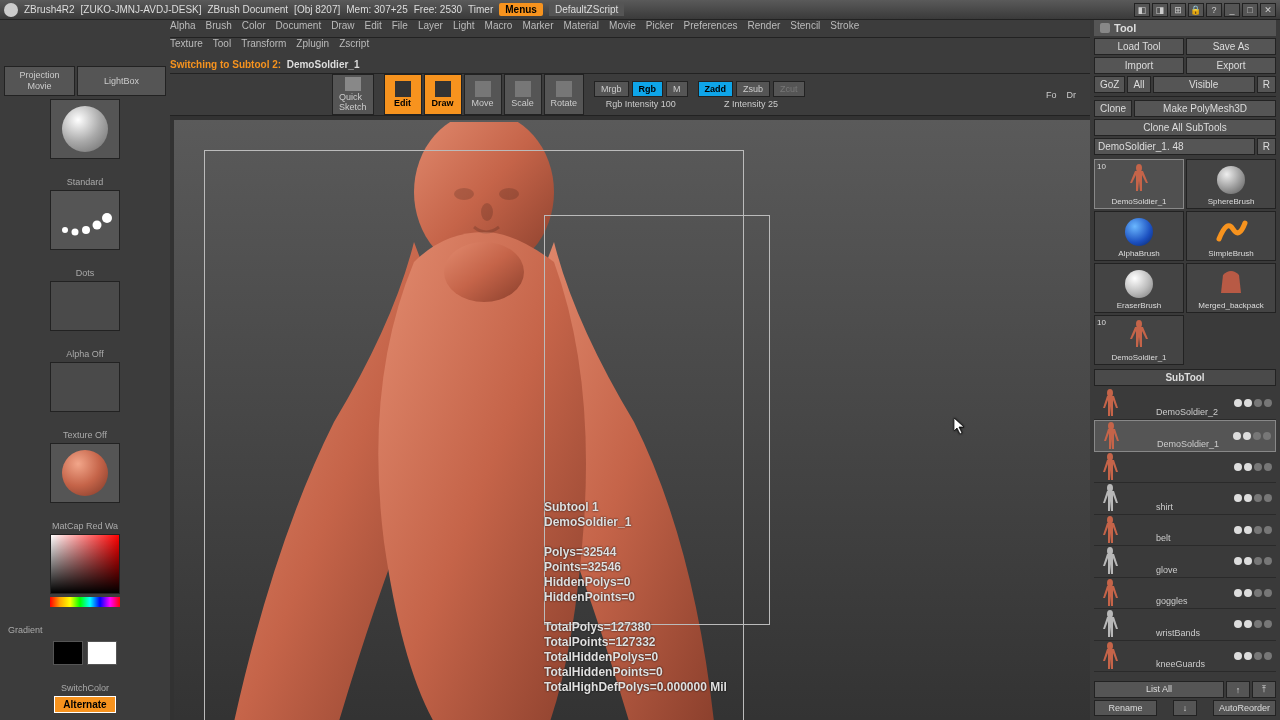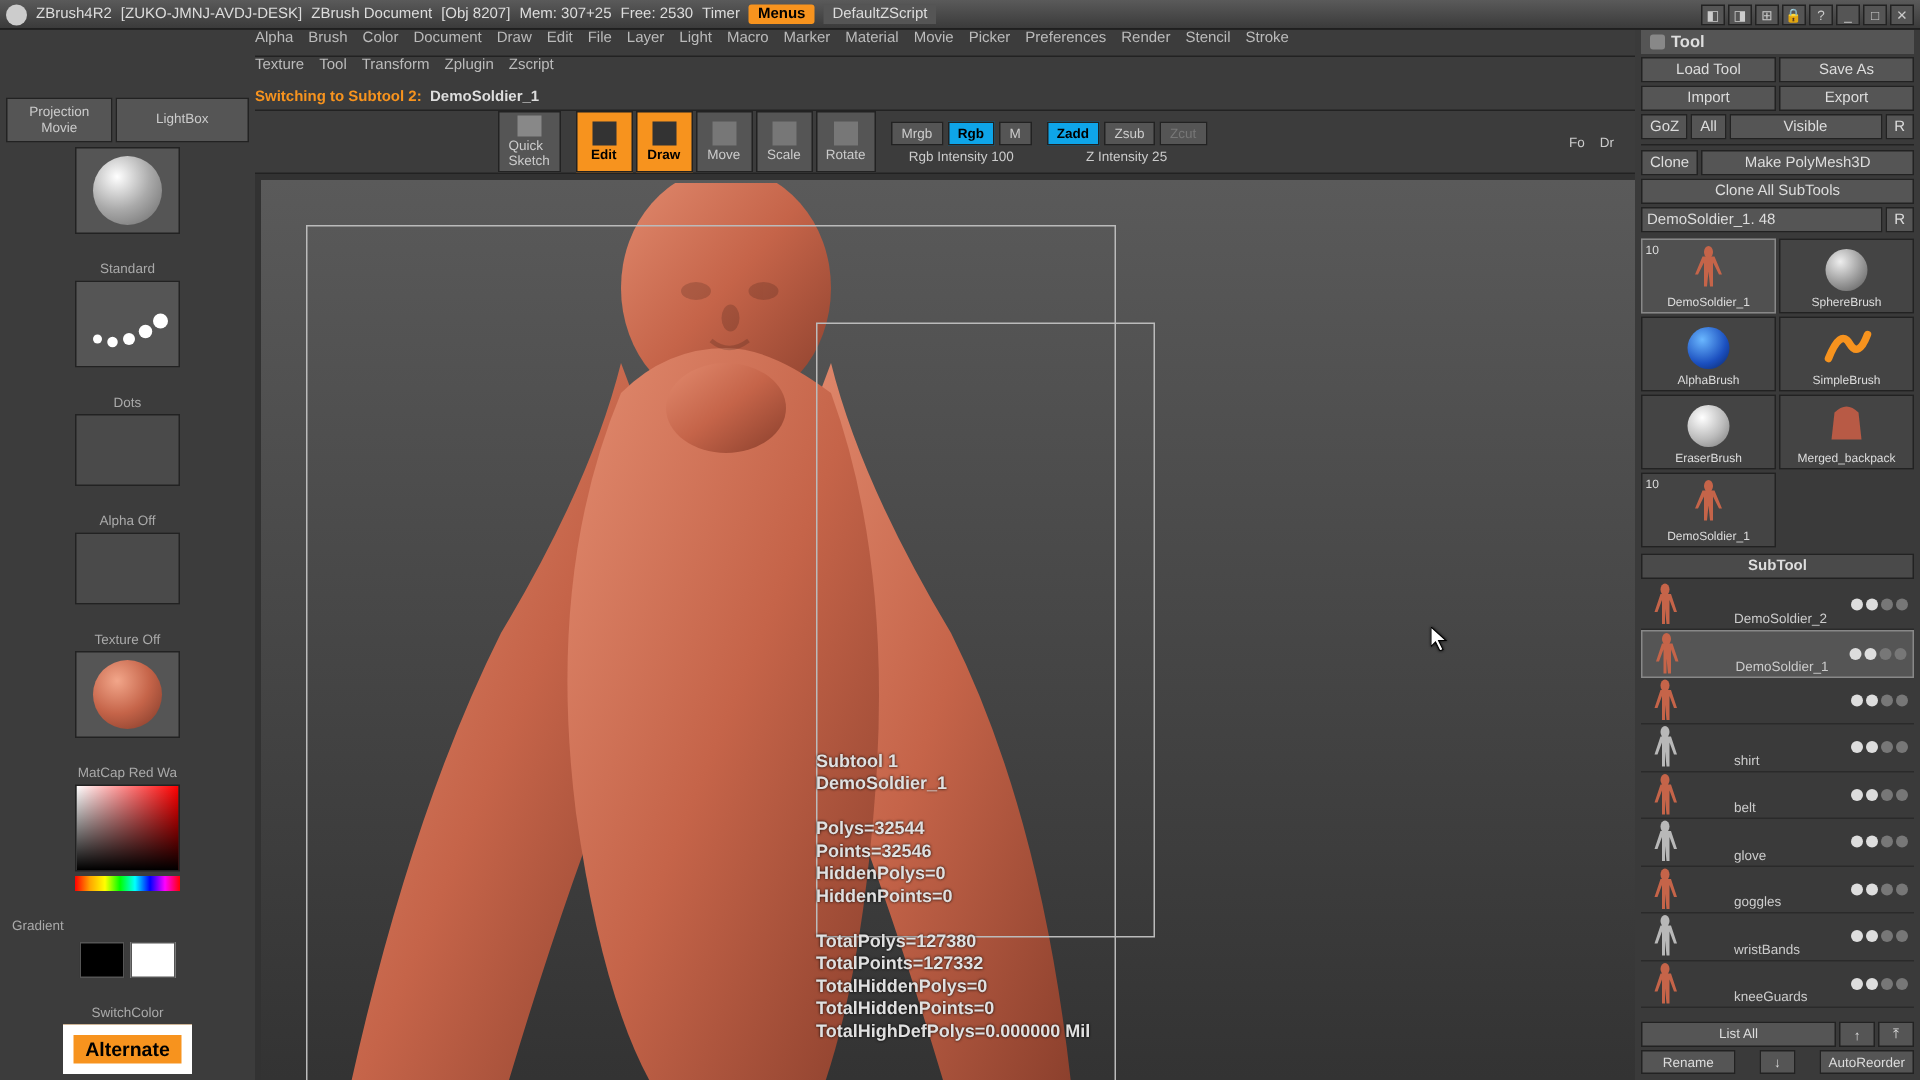--- a/index.html
+++ b/index.html
@@ -48,21 +48,21 @@
   .swatch.dots svg { }
   .swlabel { font-size:9px; color:#aaa; text-align:center; width:100%; margin-top:15px;}
   .emptysw { width:70px; height:50px; background:#4a4a4a; border:1px solid #222;}
   .colorpick { width:70px; height:60px; background:linear-gradient(to right, #fff, #f00); position:relative; border:1px solid #222;}
   .colorpick::after{content:"";position:absolute;inset:0;background:linear-gradient(to bottom, transparent, #000);}
   .huebar { width:70px; height:10px; background:linear-gradient(to right, red,orange,yellow,lime,cyan,blue,magenta,red);}
   .scrow { display:flex; gap:4px; margin-top:3px;}
   .scrow div { width:30px; height:24px; }
   .scblack { background:#000; border:1px solid #555;}
   .scwhite { background:#fff; border:1px solid #555;}
-  .altbtn { background:#f7931e; color:#000; padding:2px 8px; font-size:13px; font-weight:bold; border:7px solid #ffffff;}
+  .altbtn { background:#f7931e; color:#000; padding:2px 8px; font-size:10px; font-weight:bold; border:1px solid #ffffff;}
 
   
   .canvaswrap { margin-left:170px; flex:1; display:flex; background:#323232; position:relative; height:622px;} 
   .canvas { flex:1; background:linear-gradient(#5a5a5a,#323232); position:relative; margin:4px; overflow:hidden;}
   .selbox { position:absolute; border:1px solid #bbb; }
   .stats { position:absolute; left:370px; top:380px; color:#e0e0e0; font-size:12px; font-weight:bold; line-height:15px; text-shadow:0 0 2px #000;}
   .bodymain { position:absolute; left:40px; top:2px; width:500px; height:616px;}
   .bodymini { position:absolute; right:30px; top:100px; width:130px; height:300px;}
   .ring { position:absolute; right:40px; top:230px; width:90px; height:90px; border:2px solid rgba(200,60,30,0.8); border-radius:50%;}
   .cursor { position:absolute; left:954px; top:418px; width:12px; height:16px; z-index:50; pointer-events:none;}

